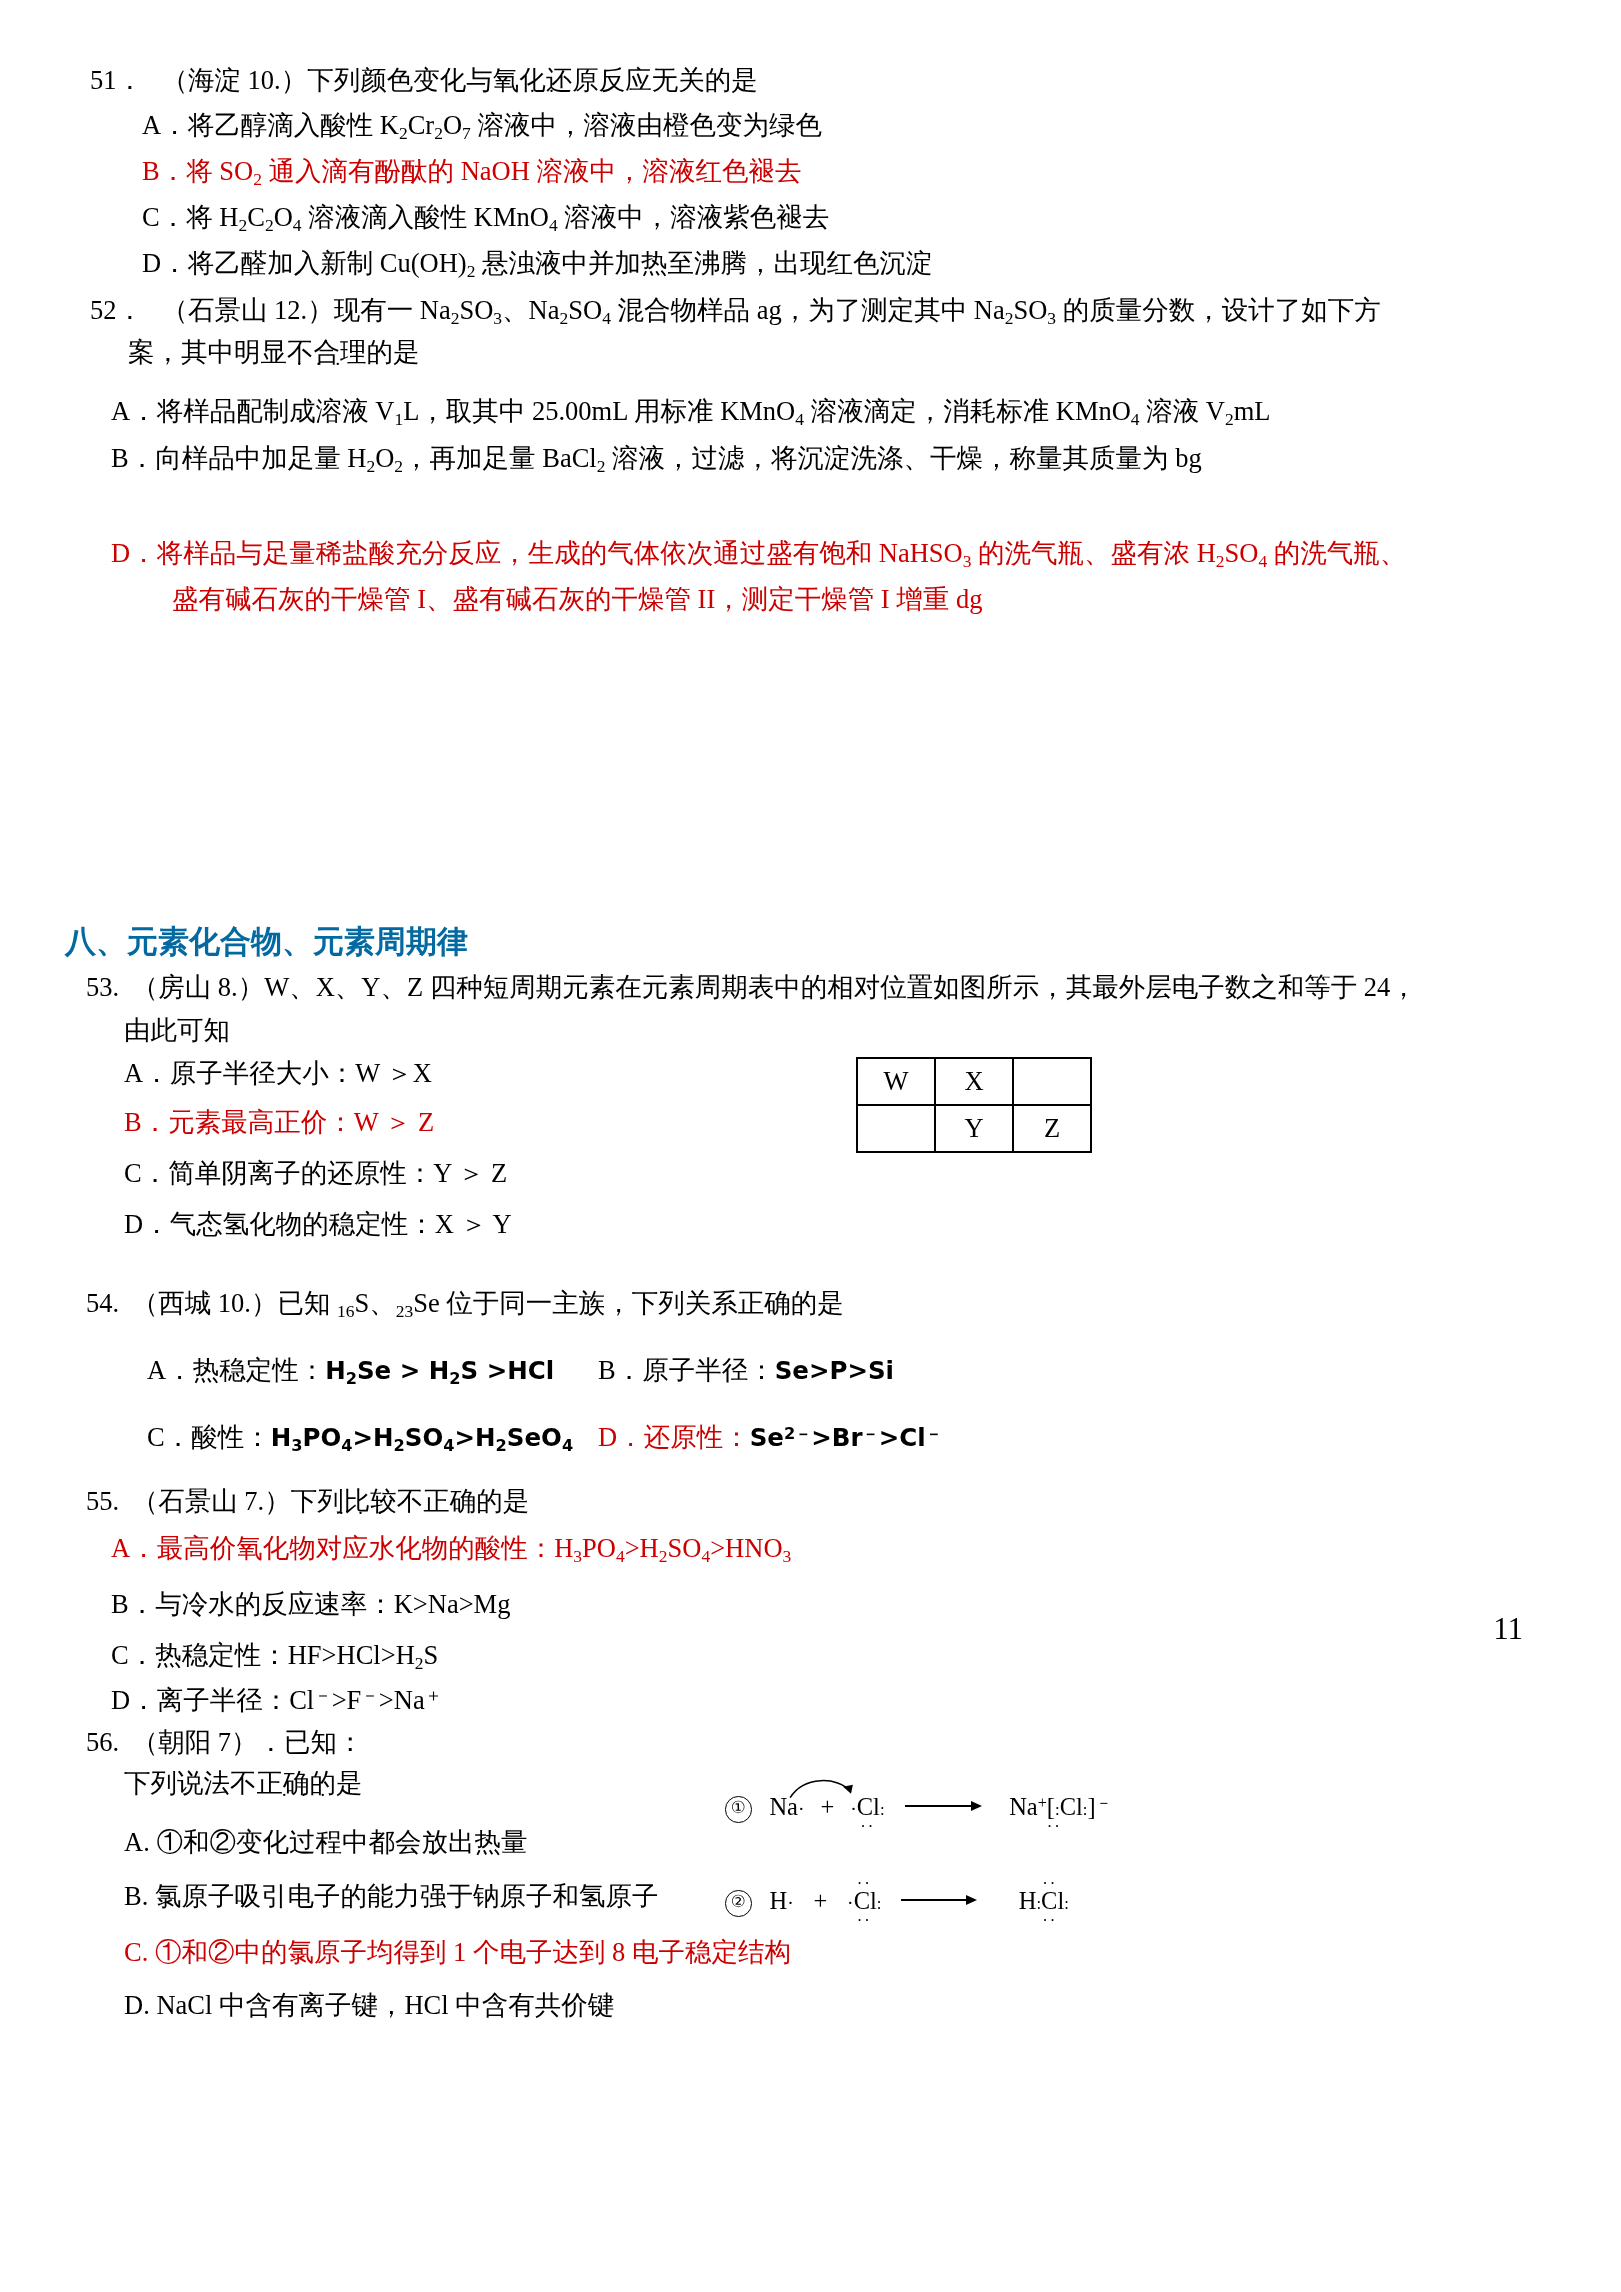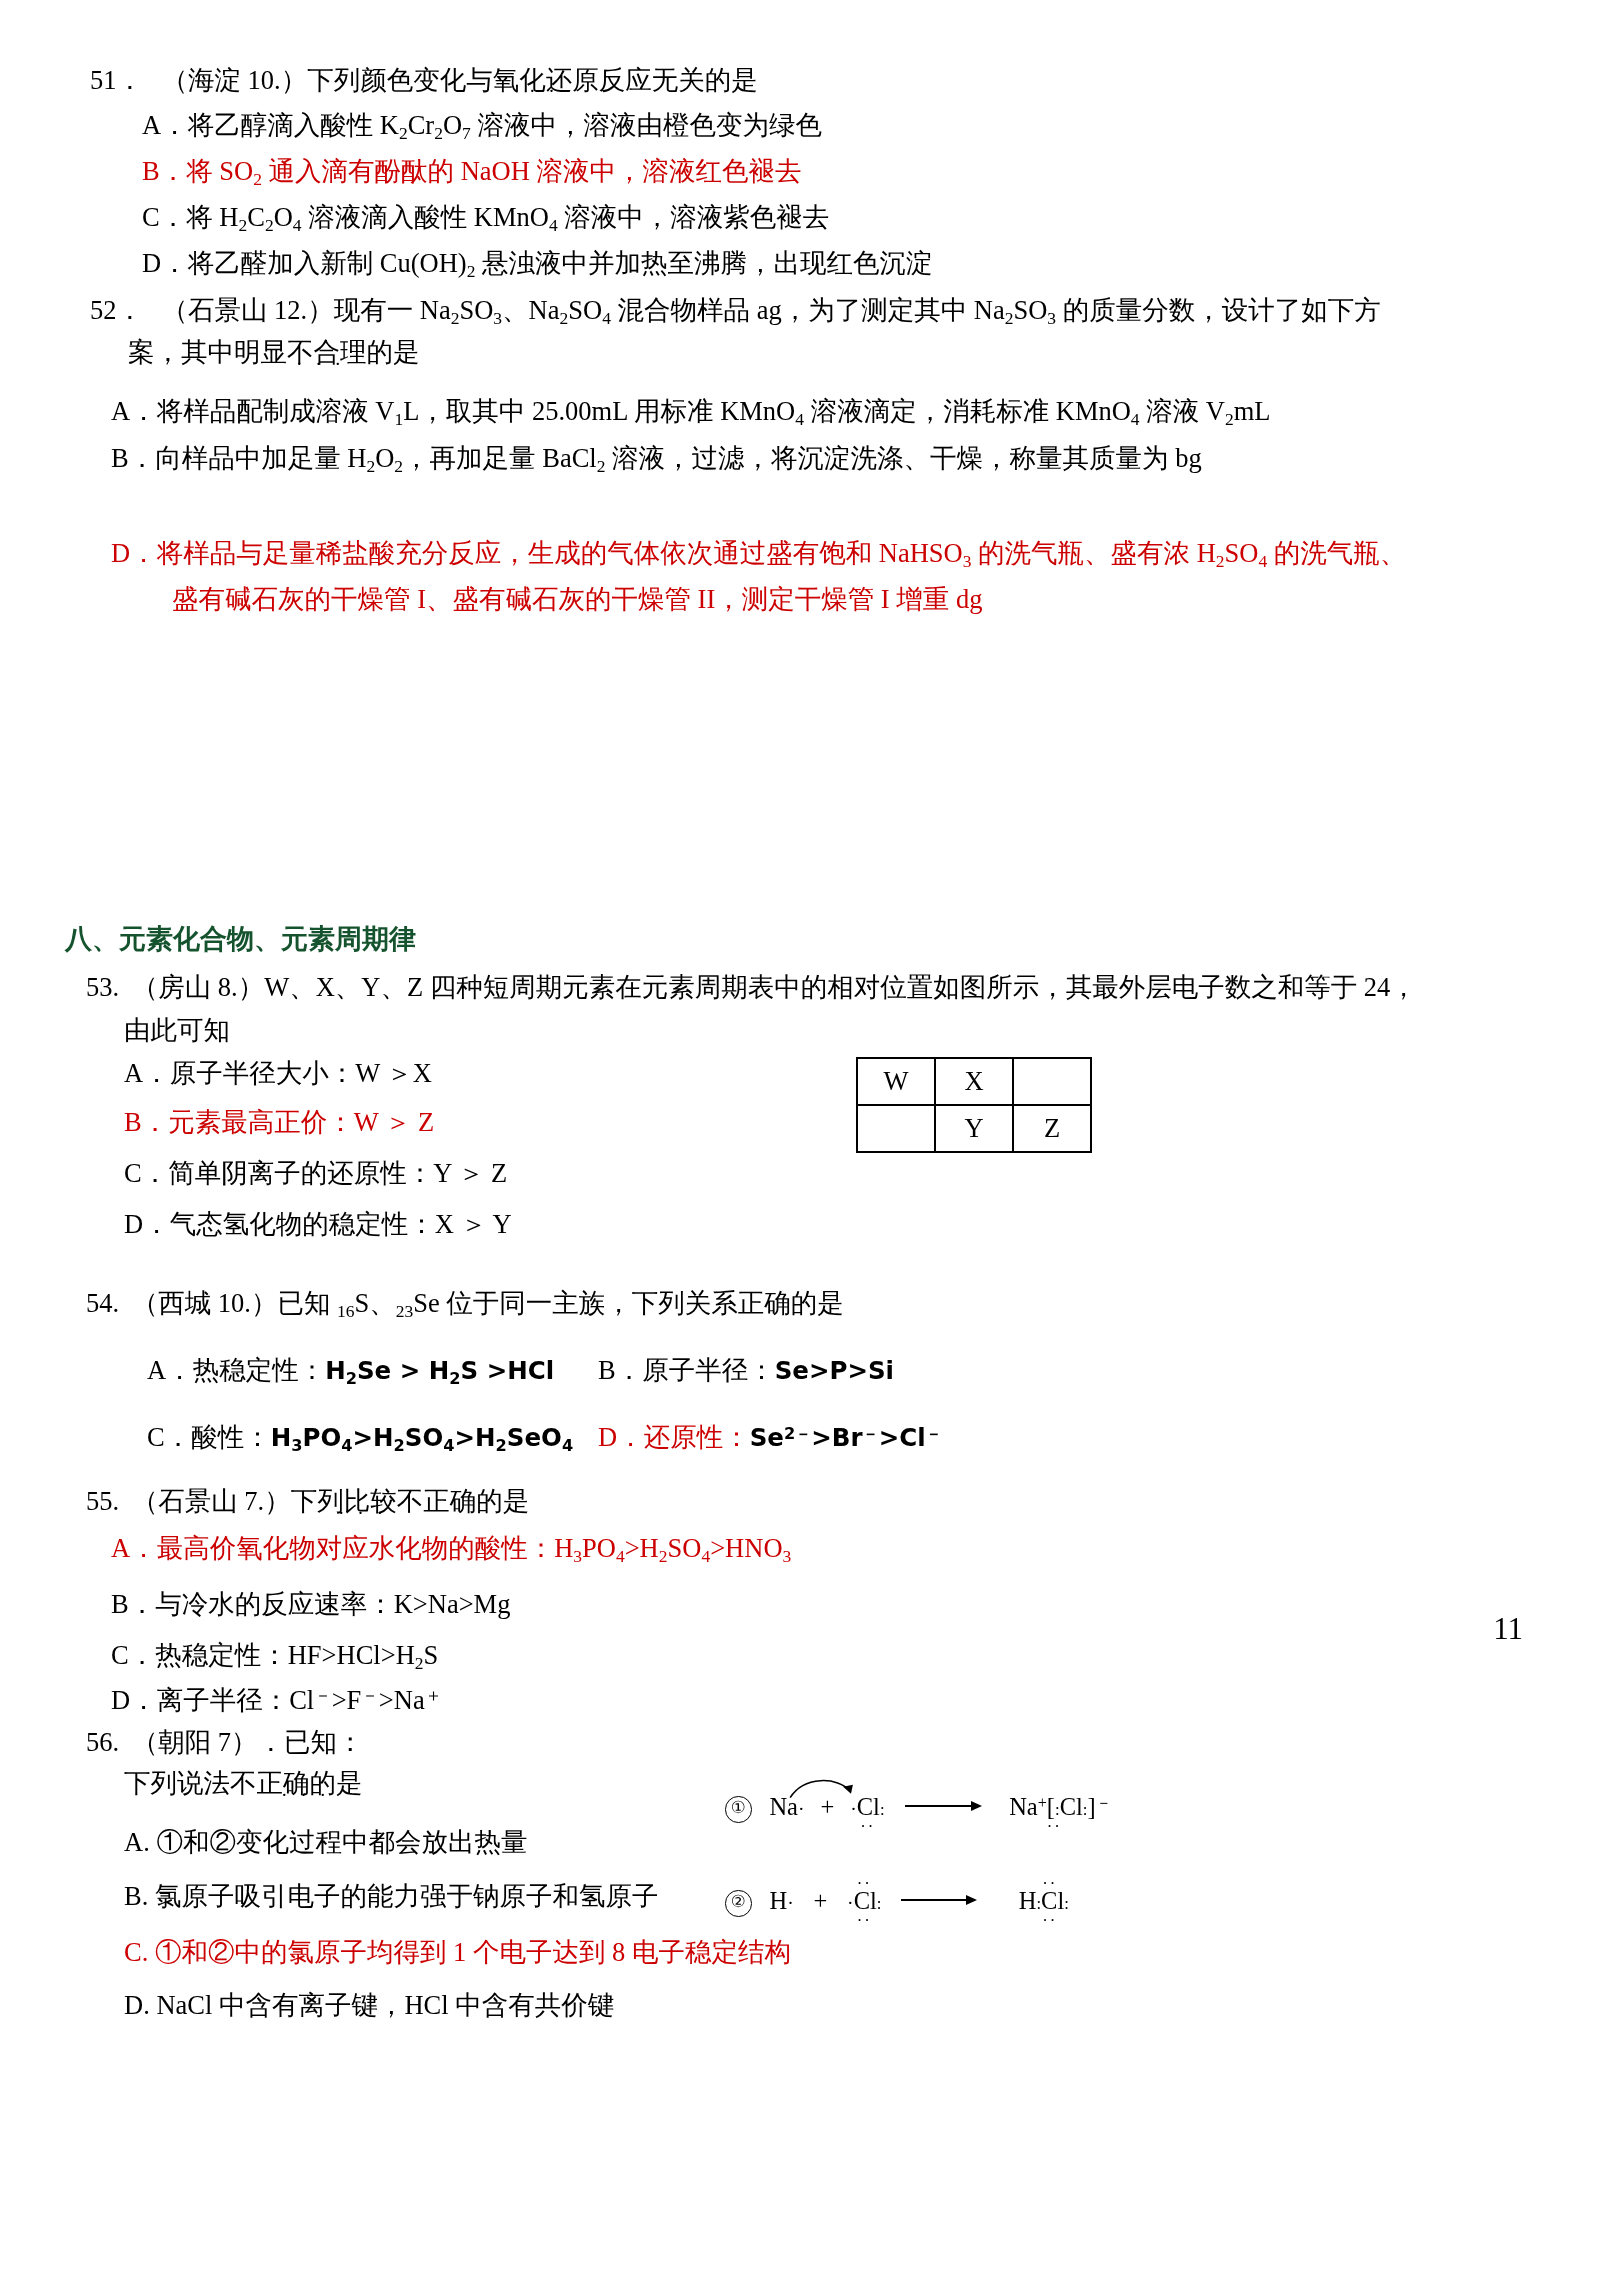--- a/index.html
+++ b/index.html
@@ -46,22 +46,22 @@
     font-size: 19.6px;
     letter-spacing: 12.7px;
     color: #000;
   }
 
   
   .section-head {
     position: absolute;
     font-family: "DejaVu Sans", "Liberation Sans", sans-serif;
     font-weight: bold;
-    font-size: 27px;
-    color: #14532d;
+    font-size: 31px;
+    color: #0369a1;
     white-space: nowrap;
   }
 
   
   .wxyz {
     position: absolute;
     border-collapse: collapse;
   }
   .wxyz td {
     width: 74px;

